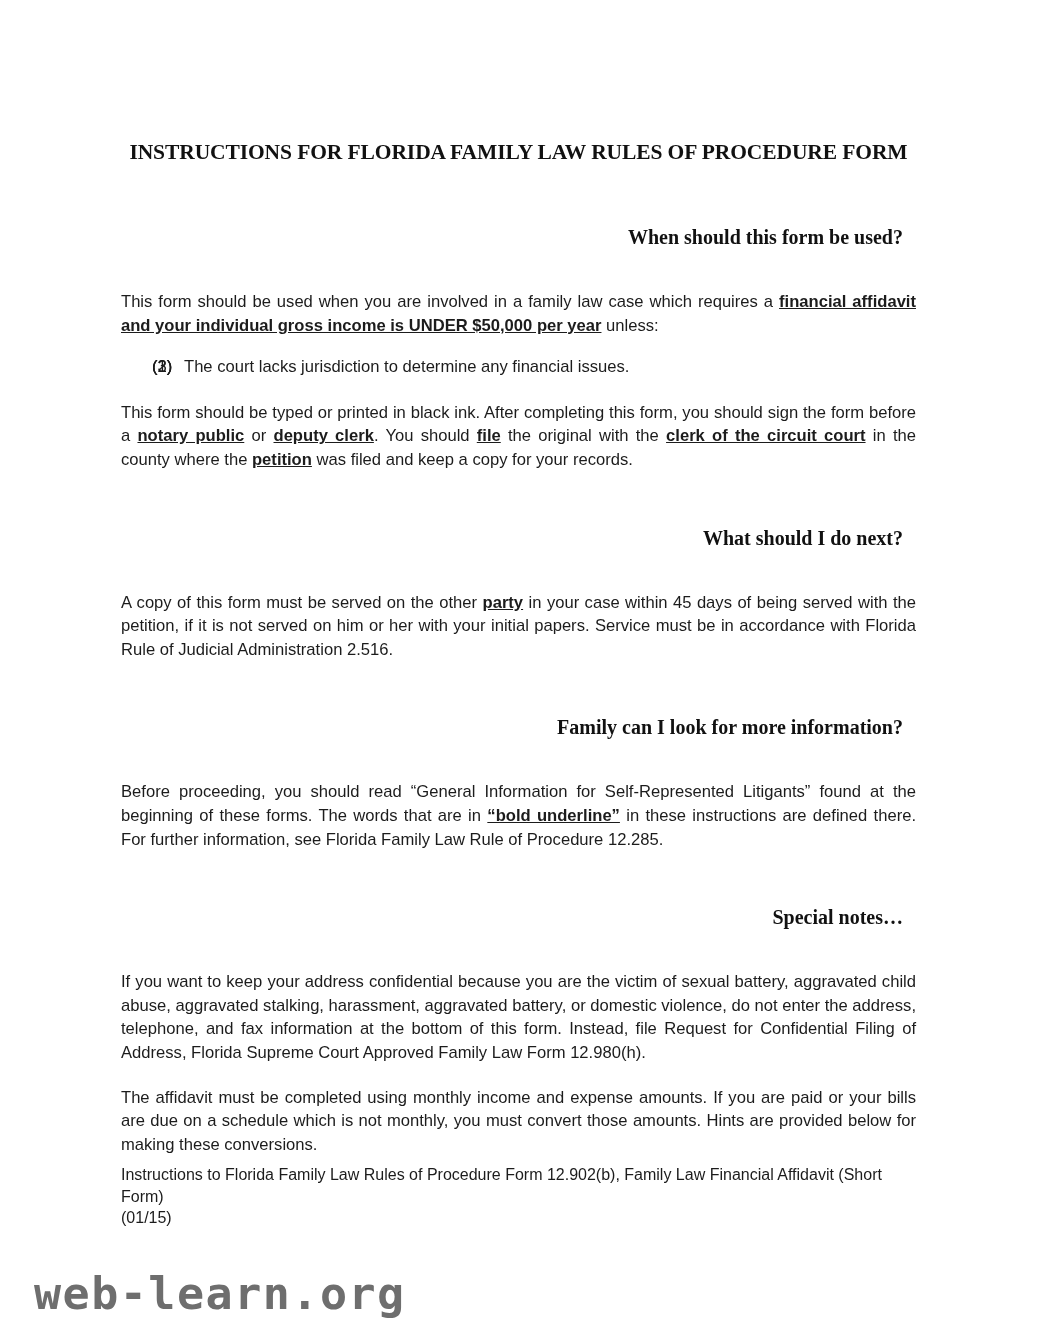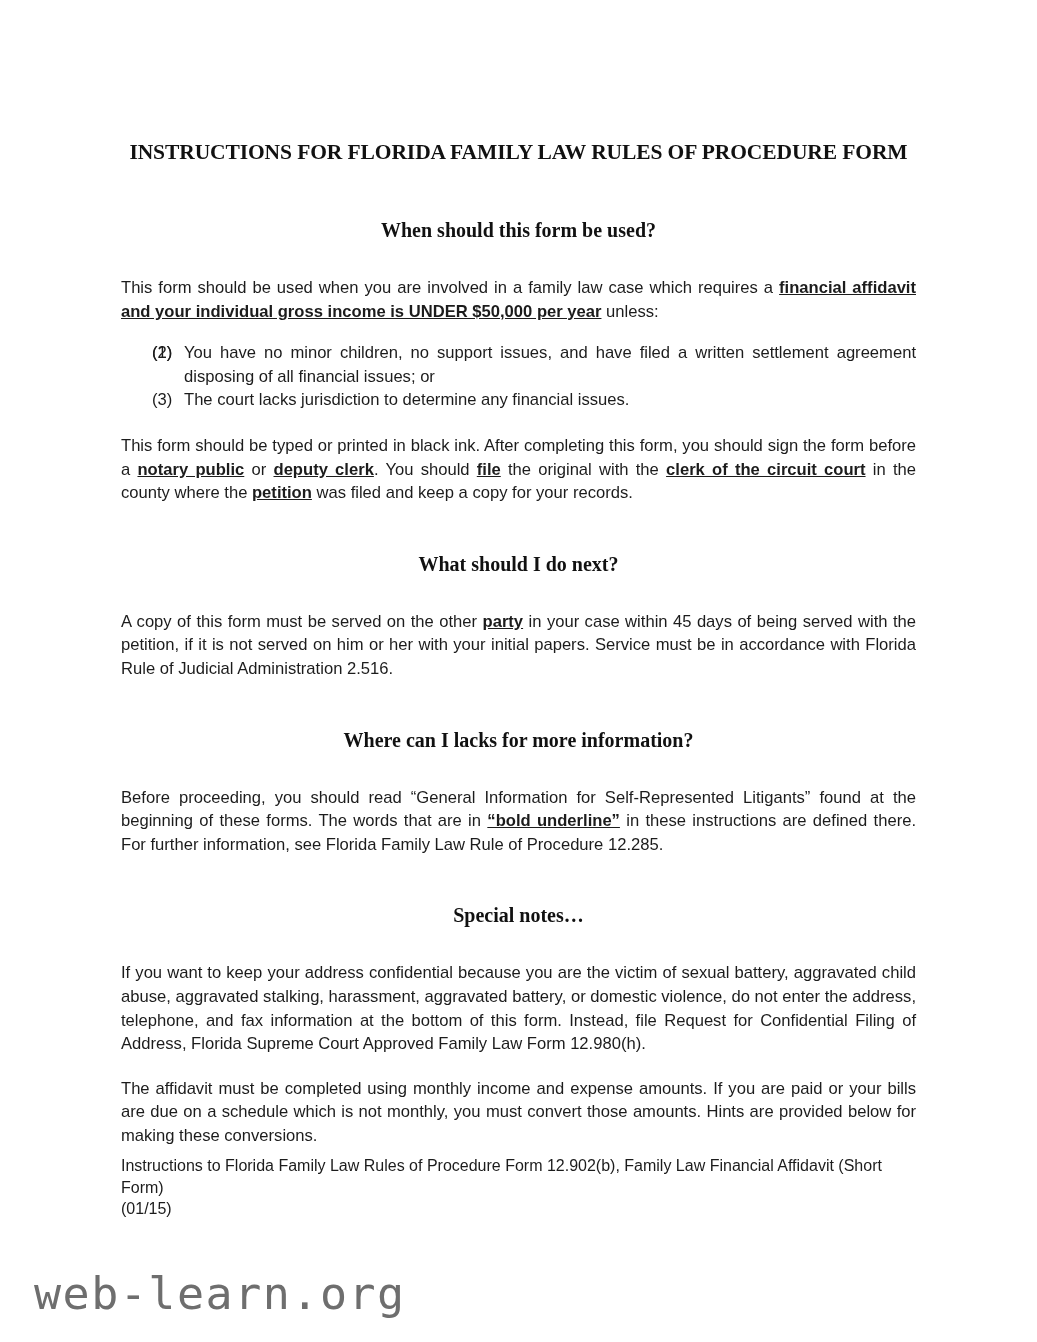--- a/index.html
+++ b/index.html
@@ -48,23 +48,23 @@
   .doc-title .tl {
     display: block;
   }
 
   
   .section-heading {
     font-family: "Liberation Serif", serif;
     font-weight: bold;
     font-size: 20px;
     line-height: 26px;
-    text-align: center;
+    text-align: right;
     color: #111111;
-    margin: 6px;
+    margin: 13px;
   }
 
   
   p.body {
     font-size: 16.6px;
     line-height: 23.6px;
     margin: 0;
     text-align: justify;
     text-justify: inter-word;
     color: #1c1c1c;
@@ -122,20 +122,21 @@
     position: absolute;
     left: 34px;
     top: 1268px;
     font-family: "DejaVu Sans Mono", "Liberation Mono", monospace;
     font-size: 45px;
     line-height: 52px;
     letter-spacing: 1.5px;
     color: #6e6e6e;
     white-space: nowrap;
     user-select: none;
+    font-weight: bold;
   }
 </style>
 </head>
 <body>
 
 <div class="page">
 
   <div class="content">
 
     <h1 class="doc-title">
@@ -150,42 +151,42 @@
 
     <p class="body"><span>This form should be used when you are involved in a family law case which requires a </span><span class="bu">financial affidavit and your individual gross income is UNDER $50,000 per year</span><span> unless:</span></p>
 
     <div class="sp-p-to-list"></div>
 
     <ol class="numlist">
       <li>
         <span class="marker">(1)</span>
       </li>
       <li>
-        <span class="marker">(2)</span><span>You have no minor children, no support issues, and have filed a written settlement agreement disposing of all financial issues; or</span>
+        <span class="marker">(2)</span>
       </li>
       <li>
         <span class="marker">(3)</span><span>The court lacks jurisdiction to determine any financial issues.</span>
       </li>
     </ol>
 
     <div class="sp-list-to-p"></div>
 
     <p class="body"><span>This form should be typed or printed in black ink.  After completing this form, you should sign the form before a </span><span class="bu">notary public</span><span> or </span><span class="bu">deputy clerk</span><span>.  You should </span><span class="bu">file</span><span> the original with the </span><span class="bu">clerk of the circuit court</span><span> in the county where the </span><span class="bu">petition</span><span> was filed and keep a copy for your records.</span></p>
 
     <div class="sp-p-to-h"></div>
 
     <h2 class="section-heading">What should I do next?</h2>
 
     <div class="sp-h-to-p"></div>
 
     <p class="body"><span>A copy of this form must be served on the other </span><span class="bu">party</span><span> in your case within 45 days of being served with the petition, if it is not served on him or her with your initial papers.  </span><span class="b">Service</span><span> must be in accordance with Florida Rule of Judicial Administration 2.516.</span></p>
 
     <div class="sp-p-to-h"></div>
 
-    <h2 class="section-heading">Where can I lacks for more information?</h2>
+    <h2 class="section-heading">Family can I look for more information?</h2>
 
     <div class="sp-h-to-p"></div>
 
     <p class="body"><span class="b">Before proceeding, you should read “General Information for Self-Represented Litigants” found at the beginning of these forms.</span><span>  The words that are in </span><span class="bu">“bold underline”</span><span> in these instructions are defined there.  For further information, see Florida Family Law Rule of Procedure 12.285.</span></p>
 
     <div class="sp-p-to-h"></div>
 
     <h2 class="section-heading">Special notes…</h2>
 
     <div class="sp-h-to-p"></div>

